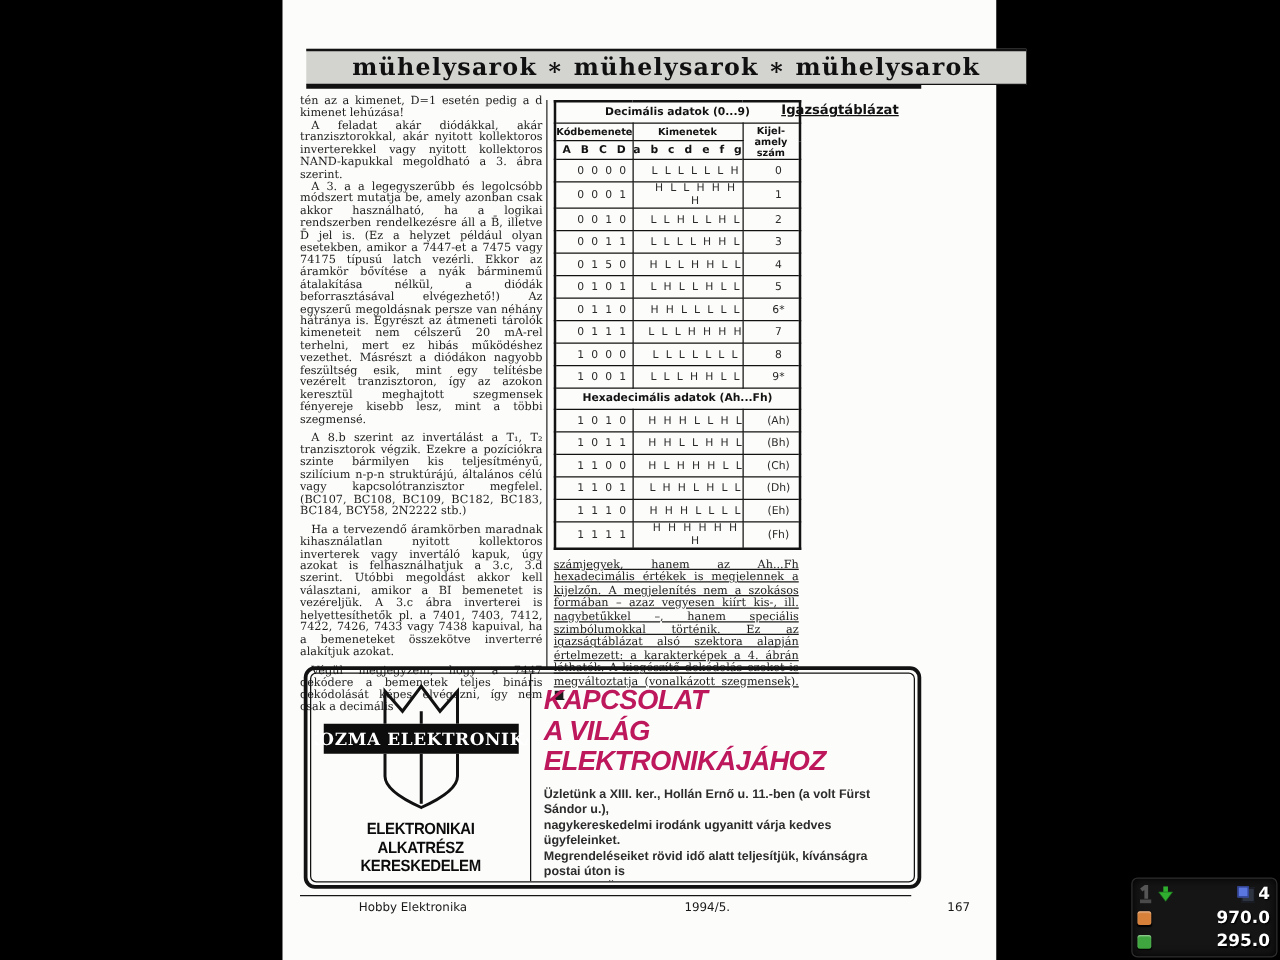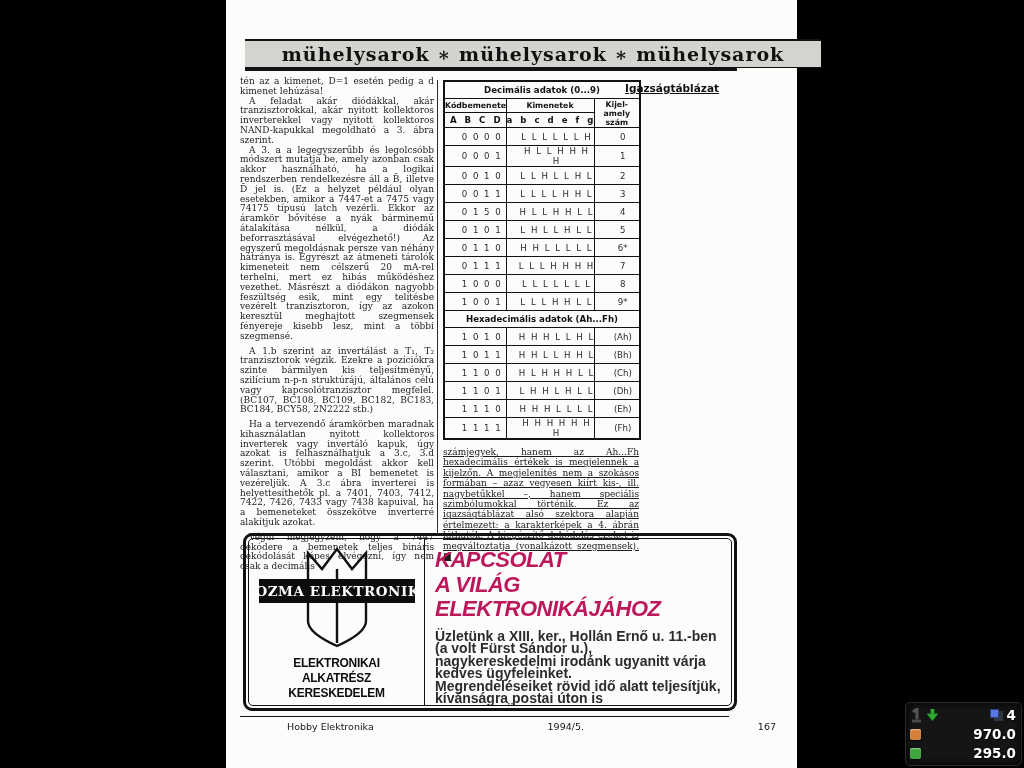--- a/index.html
+++ b/index.html
@@ -43,21 +43,21 @@
   .ad-inner{position:absolute;left:2px;top:2px;right:2px;bottom:2px;border:1px solid #121212;
             border-radius:5px;display:flex;overflow:hidden;}
   .ad-left{width:176px;border-right:1px solid #121212;text-align:center;padding-top:4px;box-sizing:border-box;}
   .ad-co{font-family:"Liberation Sans",sans-serif;font-weight:bold;font-size:13px;line-height:15px;
          letter-spacing:-0.3px;transform:scaleX(.92);color:#0c0c0c;}
   .ad-tel{font-family:"Liberation Serif",serif;font-weight:bold;font-size:15px;line-height:19px;margin-top:3px;}
   .ad-right{flex:1;padding:9px 8px 0 10px;}
   .ad-head{font-family:"Liberation Sans",sans-serif;font-weight:bold;font-style:italic;
            font-size:22px;line-height:24.5px;color:#be185d;letter-spacing:-0.5px;}
   .ad-body{margin-top:8px;font-family:"Liberation Sans",sans-serif;font-weight:bold;
-           font-size:14px;line-height:12.6px;color:#2c2c2c;}
+           font-size:10px;line-height:12.6px;color:#2c2c2c;}
 
   
   .footer-rule{position:absolute;left:14px;top:716px;width:489px;height:1px;background:#151515;}
   .footer{position:absolute;left:14px;top:721px;width:489px;display:flex;align-items:center;
           font-size:9.5px;color:#181818;margin-left:47px;}
   .footer .f-c{flex:1;text-align:center;}
 
   
   .hud{position:absolute;left:905px;top:702px;width:117px;height:64px;background:#151515;
        border:1px solid #2d2d2d;border-radius:5px;box-sizing:border-box;
@@ -82,21 +82,21 @@
 
   <div class="banner">
     <span>mühelysarok ∗ mühelysarok ∗ mühelysarok</span>
   </div>
   <div class="banner-rule"></div>
 
   <div class="col-left">
     <p>tén az a kimenet, D=1 esetén pedig a d kimenet lehúzása!</p>
     <p class="ind">A feladat akár diódákkal, akár tranzisztorokkal, akár nyitott kollektoros inverterekkel vagy nyitott kollektoros NAND-kapukkal megoldható a 3. ábra szerint.</p>
     <p class="ind">A 3. a a legegyszerűbb és legolcsóbb módszert mutatja be, amely azonban csak akkor használható, ha a logikai rendszerben rendelkezésre áll a B̄, illetve D̄ jel is. (Ez a helyzet például olyan esetekben, amikor a 7447-et a 7475 vagy 74175 típusú latch vezérli. Ekkor az áramkör bővítése a nyák bárminemű átalakítása nélkül, a diódák beforrasztásával elvégezhető!) Az egyszerű megoldásnak persze van néhány hátránya is. Egyrészt az átmeneti tárolók kimeneteit nem célszerű 20 mA-rel terhelni, mert ez hibás működéshez vezethet. Másrészt a diódákon nagyobb feszültség esik, mint egy telítésbe vezérelt tranzisztoron, így az azokon keresztül meghajtott szegmensek fényereje kisebb lesz, mint a többi szegmensé.</p>
-    <p class="ind gap">A 1.b szerint az invertálást a T₁, T₂ tranzisztorok végzik. Ezekre a pozíciókra szinte bármilyen kis teljesítményű, szilícium n-p-n struktúrájú, általános célú vagy kapcsolótranzisztor megfelel. (BC107, BC108, BC109, BC182, BC183, BC184, BCY58, 2N2222 stb.)</p>
+    <p class="ind gap">A 8.b szerint az invertálást a T₁, T₂ tranzisztorok végzik. Ezekre a pozíciókra szinte bármilyen kis teljesítményű, szilícium n-p-n struktúrájú, általános célú vagy kapcsolótranzisztor megfelel. (BC107, BC108, BC109, BC182, BC183, BC184, BCY58, 2N2222 stb.)</p>
     <p class="ind gap">Ha a tervezendő áramkörben maradnak kihasználatlan nyitott kollektoros inverterek vagy invertáló kapuk, úgy azokat is felhasználhatjuk a 3.c, 3.d szerint. Utóbbi megoldást akkor kell választani, amikor a BI bemenetet is vezéreljük. A 3.c ábra inverterei is helyettesíthetők pl. a 7401, 7403, 7412, 7422, 7426, 7433 vagy 7438 kapuival, ha a bemeneteket összekötve inverterré alakítjuk azokat.</p>
     <p class="ind gap">Végül megjegyzem, hogy a 7447 dekódere a bemenetek teljes bináris dekódolását képes elvégezni, így nem csak a decimális</p>
   </div>
 
   <div class="vdiv"></div>
 
   <div class="col-mid">
     <table class="tt">
       <colgroup>
           <col style="width:62px">

